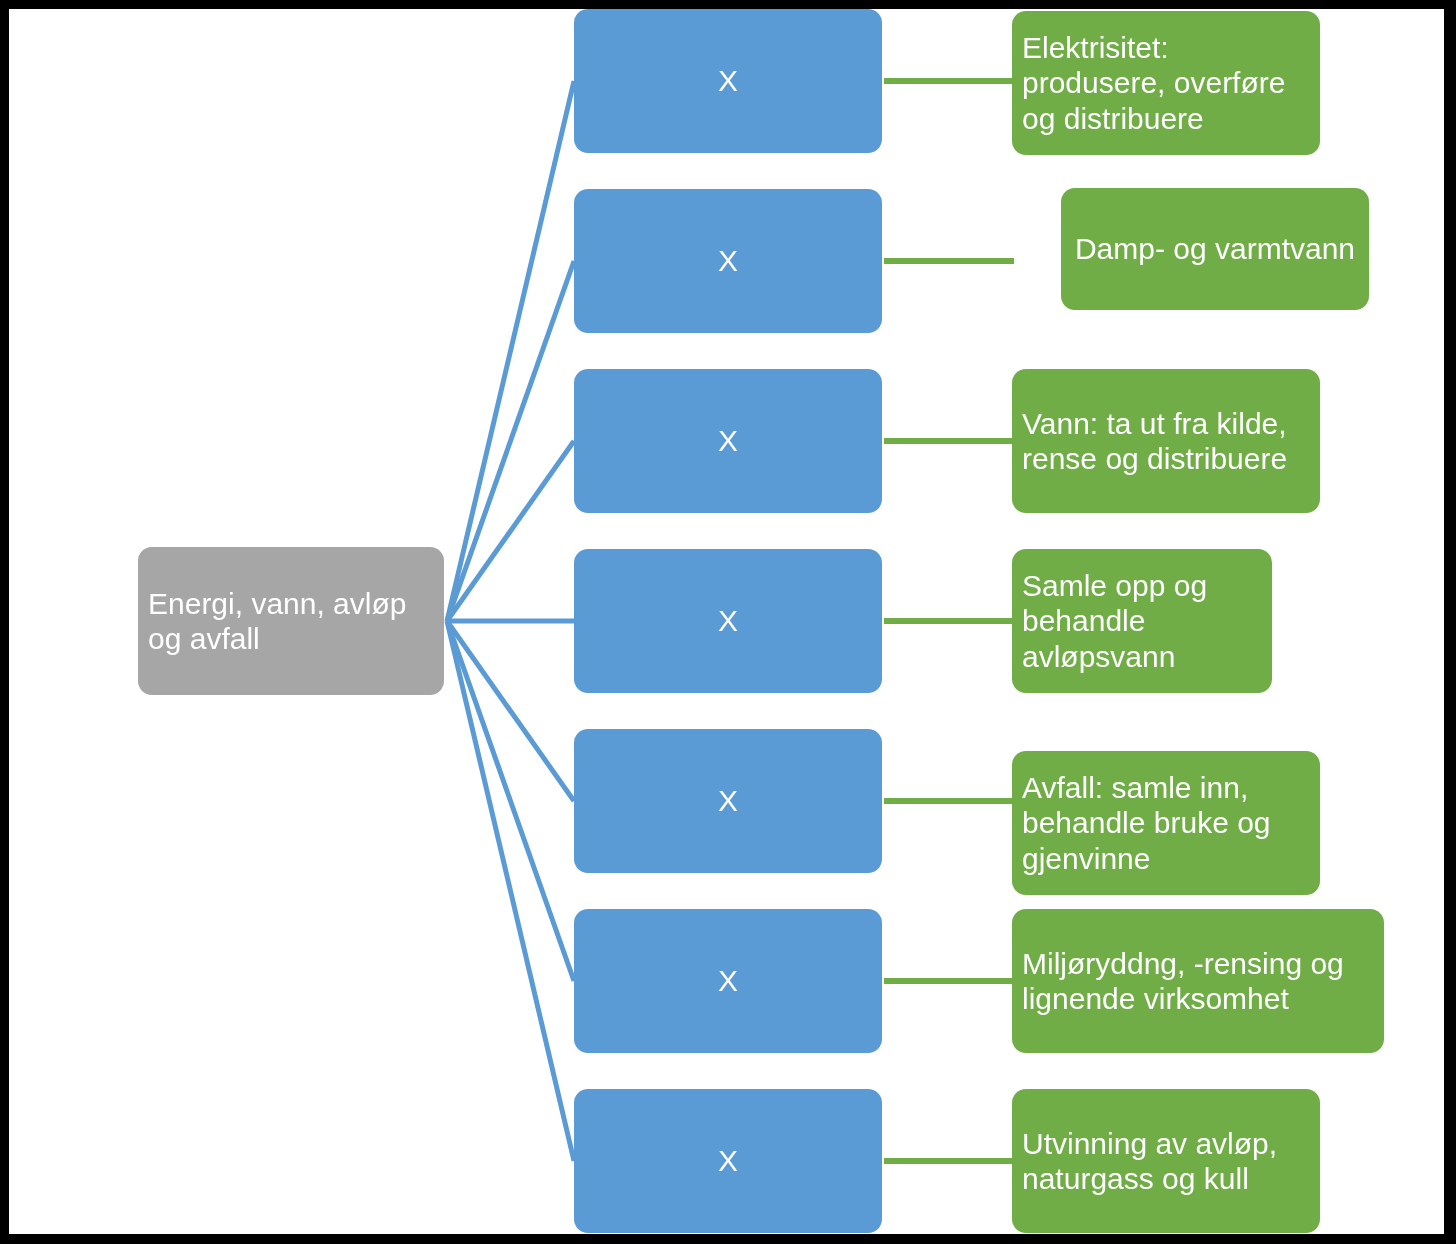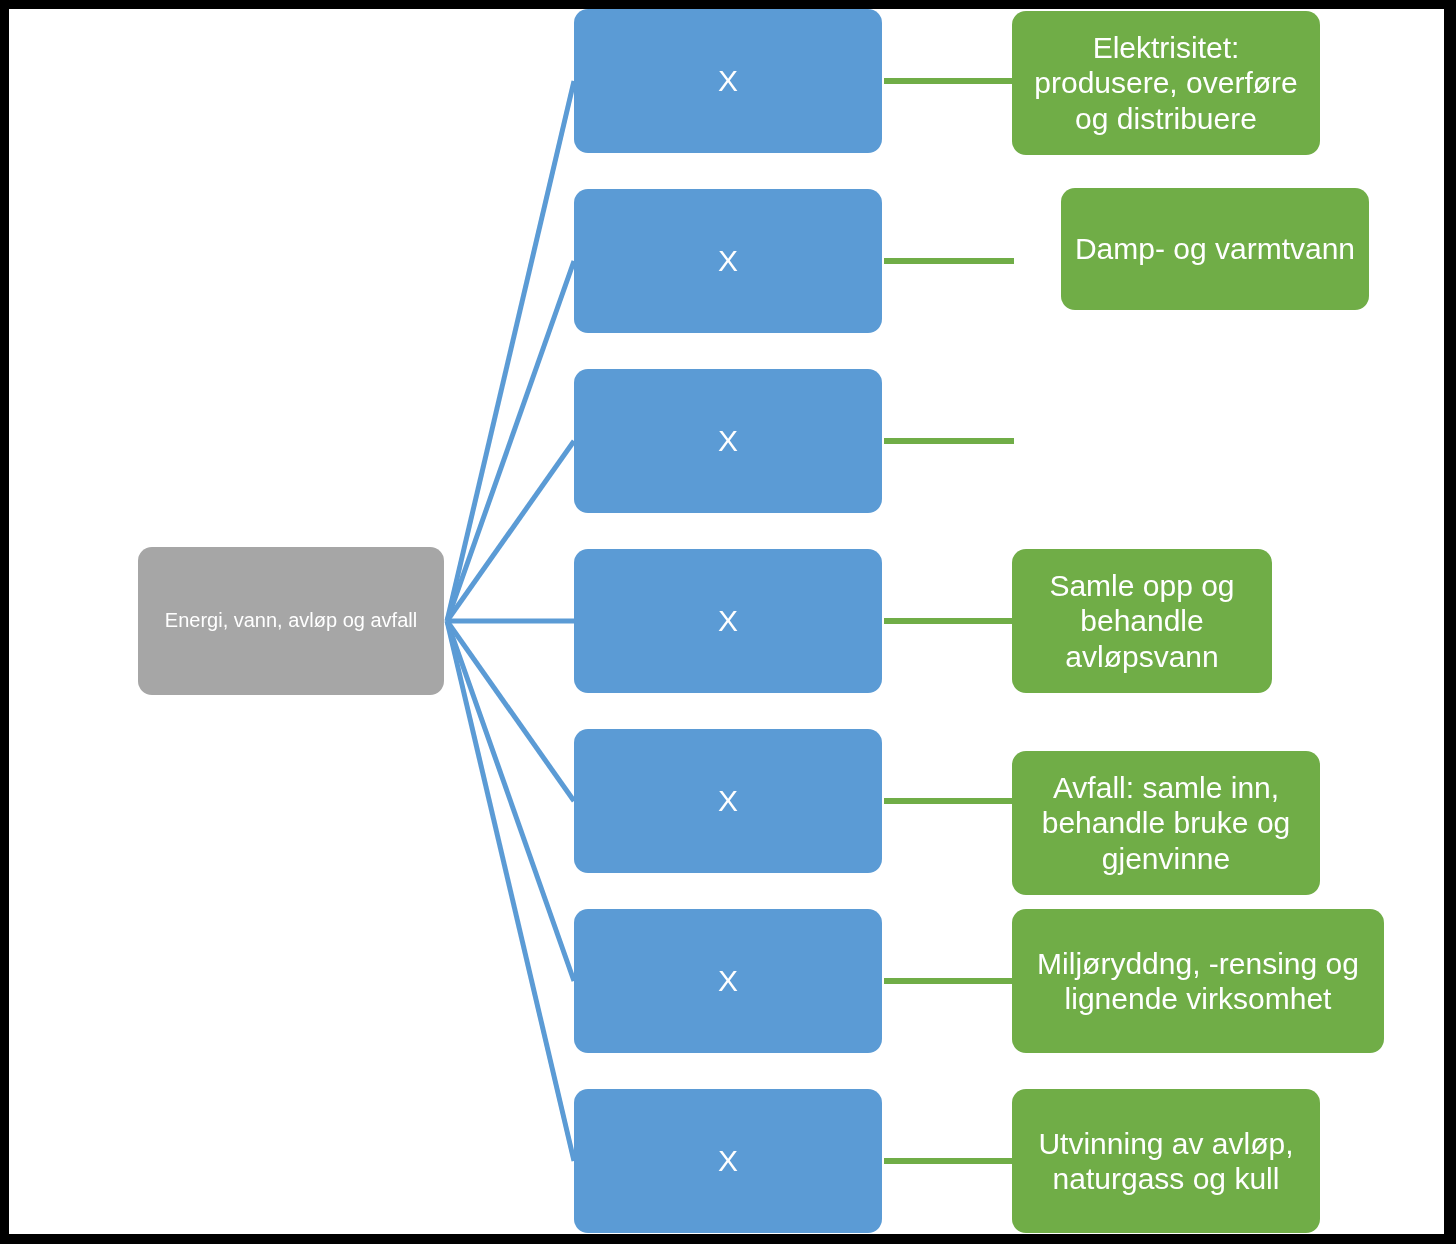--- a/index.html
+++ b/index.html
@@ -23,29 +23,29 @@
     width: 1435px;
     height: 1225px;
     background: #FFFFFF;
   }
   .node {
     position: absolute;
     box-sizing: border-box;
     display: flex;
     align-items: center;
     justify-content: center;
-    text-align: center;
+    text-align: left;
     color: #FFFFFF;
     border-radius: 14px;
     line-height: 1.17;
     padding: 4px 10px;
   }
   .node-root {
     background: #A6A6A6;
-    font-size: 20px;
+    font-size: 30px;
   }
   .node-mid {
     background: #5B9BD5;
     font-size: 30px;
   }
   .node-leaf {
     background: #70AD47;
     font-size: 30px;
   }
   .connector-green {
@@ -113,20 +113,23 @@
   <div class="connector-green" style="left:884px; top:798px; width:130px;"></div>
   <div class="connector-green" style="left:884px; top:978px; width:130px;"></div>
   <div class="connector-green" style="left:884px; top:1158px; width:130px;"></div>
 
   <div class="node node-leaf" style="left:1012px; top:11px; width:308px; height:144px;">
     <span>Elektrisitet: produsere, overføre og distribuere</span>
   </div>
   <div class="node node-leaf" style="left:1061px; top:188px; width:308px; height:122px;">
     <span>Damp- og varmtvann</span>
   </div>
+  <div class="node node-leaf" style="left:1012px; top:369px; width:308px; height:144px;">
+    <span>Vann: ta ut fra kilde, rense og distribuere</span>
+  </div>
   <div class="node node-leaf" style="left:1012px; top:549px; width:260px; height:144px;">
     <span>Samle opp og behandle avløpsvann</span>
   </div>
   <div class="node node-leaf" style="left:1012px; top:729px; width:308px; height:144px;margin-top:22px;">
     <span>Avfall: samle inn, behandle bruke og gjenvinne</span>
   </div>
   <div class="node node-leaf" style="left:1012px; top:909px; width:372px; height:144px;">
     <span>Miljøryddng, -rensing og lignende virksomhet</span>
   </div>
   <div class="node node-leaf" style="left:1012px; top:1089px; width:308px; height:144px;">

